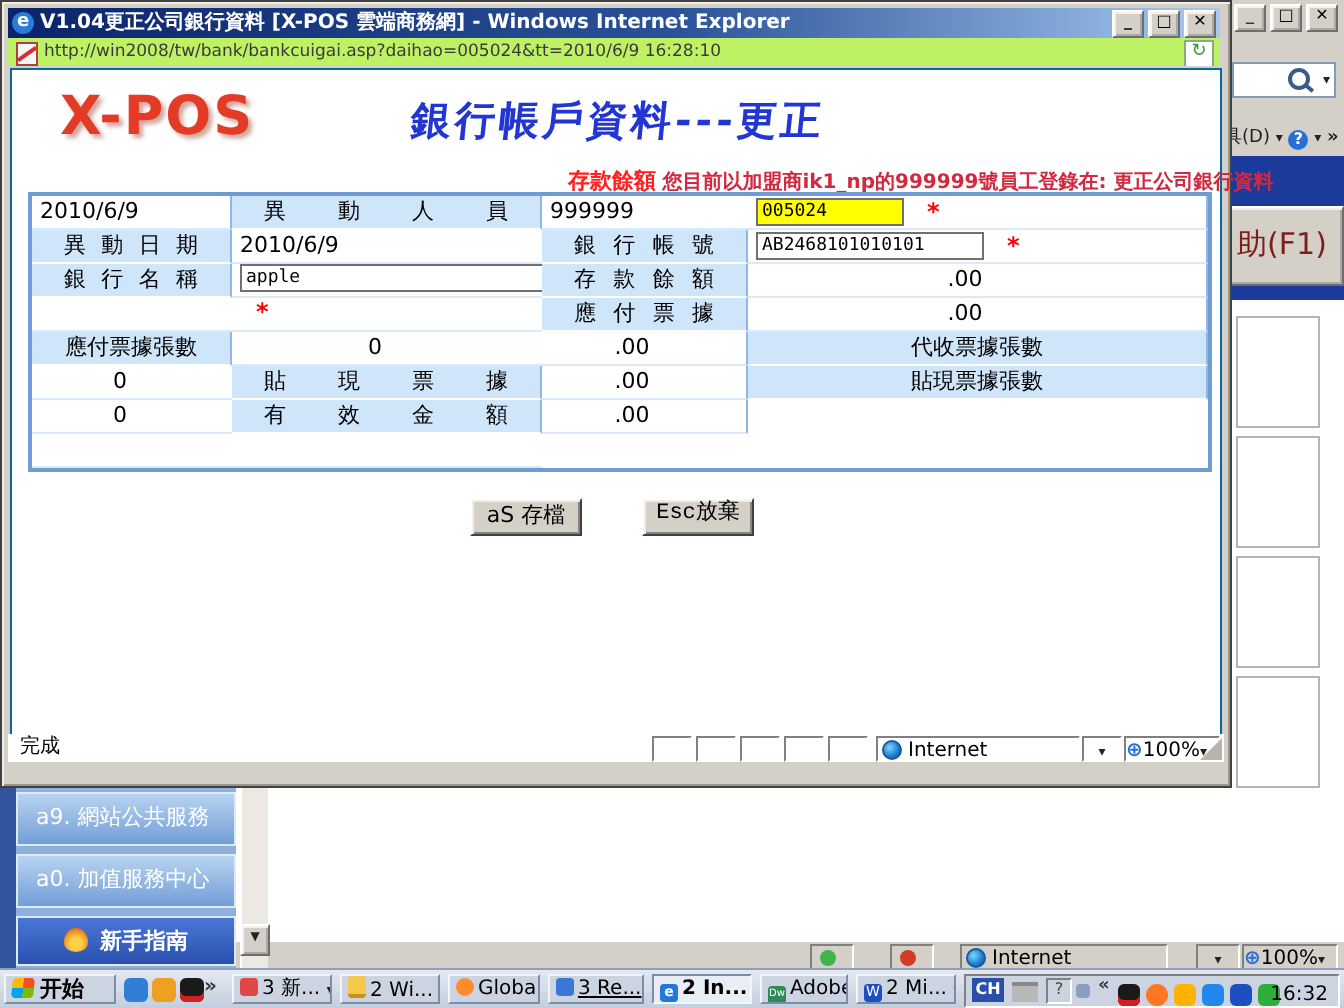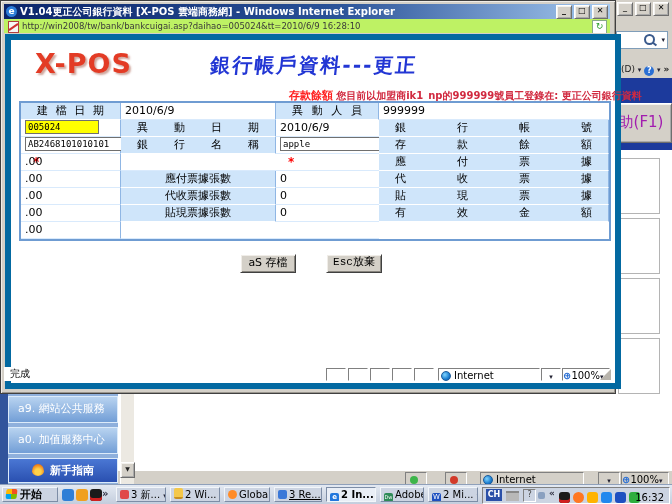--- a/index.html
+++ b/index.html
@@ -19,39 +19,39 @@
             color:#fff;font-size:10px;font-weight:bold;line-height:15px;}
   .ie-ico{width:11px;height:11px;border-radius:50%;background:#2b7cd8;color:#fff;
           font-size:9px;line-height:11px;text-align:center;font-weight:bold;}
   .winbtn{width:14px;height:12px;font-size:8px;line-height:10px;text-align:center;color:#000;}
   .addrbar{left:3px;top:18px;width:606px;height:14px;background:#bef264;font-size:8.5px;color:#3a3a3a;line-height:14px;}
   .favicon{width:9px;height:10px;background:linear-gradient(135deg,#f6f6f6 45%,#f6f6f6 45%),#fff;
            border:1px solid #b04040;position:relative;}
   .favicon::after{content:"";position:absolute;left:-1px;top:4px;width:11px;height:2px;background:#d03030;transform:rotate(-35deg);}
   .refreshbox{width:13px;height:12px;background:#fff;border:1px solid #88aa88;color:#2f9e2f;
               font-size:9px;line-height:11px;text-align:center;}
-  .content{left:4px;top:33px;width:604px;height:343px;background:#ffffff;border:6px solid #0369a1;}
+  .content{left:4px;top:33px;width:604px;height:343px;background:#ffffff;border:1px solid #0369a1;}
   .logo{left:24px;top:8px;font-size:27px;font-weight:bold;color:#e33b25;letter-spacing:1px;
         text-shadow:2px 2px 2px rgba(150,60,40,.45);}
   .pagetitle{left:168px;top:12px;width:270px;text-align:center;font-size:20px;font-weight:bold;
              color:#2236d4;transform:skewX(-6deg);letter-spacing:2px;white-space:nowrap;}
   .helpline{left:278px;top:48px;white-space:nowrap;font-size:10px;}
   .helplbl{color:#ff2020;font-weight:bold;font-size:11px;}
   .helptxt{color:#d12a40;font-weight:bold;}
 
   
   .form{left:8px;top:61px;width:588px;height:136px;border:2px solid #6f9cd2;background:#fff;
         display:grid;grid-template-columns:100px 155px 103px 230px;grid-auto-rows:17px;font-size:11px;}
   .flbl{background:#cfe5fa;color:#000;line-height:16px;border-bottom:1px solid #ffffff;
         border-right:1px solid #8fb6e4;text-align:justify;text-align-last:justify;padding:0 16px;box-sizing:border-box;}
   .flbl6{background:#cfe5fa;color:#000;line-height:16px;border-bottom:1px solid #ffffff;
          border-right:1px solid #8fb6e4;text-align:center;box-sizing:border-box;}
   .fval{line-height:16px;border-bottom:1px solid #d9eafc;box-sizing:border-box;padding:0 4px;}
   .vr{border-right:1px solid #8fb6e4;}
-  .num{text-align:left;padding-right:16px;}
+  .num{text-align:center;padding-right:16px;}
   .inp{display:inline-block;height:12px;background:#fff;border:1px solid #707070;
        font-family:"DejaVu Sans Mono","Liberation Mono",monospace;font-size:9px;line-height:12px;
        padding:0 2px;vertical-align:2px;}
   .star{color:#ff0000;font-weight:bold;font-size:12px;padding-left:8px;}
   .cbtn{height:17px;background:#d4d0c8;border:1px solid;border-color:#ffffff #404040 #404040 #ffffff;
         box-shadow:inset 1px 1px 0 #f0ede8, inset -1px -1px 0 #88857e;
         font-size:11px;line-height:15px;text-align:center;color:#000;}
   .statusbar{left:3px;top:366px;width:608px;height:14px;background:#ffffff;font-size:10px;line-height:13px;color:#000;}
   .pane{height:11px;top:1px;}
   .globe{width:10px;height:10px;border-radius:50%;background:radial-gradient(circle at 35% 35%,#7fd4ff,#1c7ed0 60%,#0b4ea0);
@@ -60,21 +60,21 @@
 
   
   .p-strip{left:614px;top:0;width:58px;height:504px;background:#d4d0c8;z-index:1;}
   .searchbox{left:616px;top:31px;width:50px;height:16px;background:#fff;border:1px solid #7f9db9;z-index:1;}
   .mag{width:7px;height:7px;border:2px solid #3a5a8c;border-radius:50%;position:absolute;right:12px;top:2px;}
   .mag::after{content:"";position:absolute;width:5px;height:2px;background:#3a5a8c;right:-4px;bottom:-2px;transform:rotate(40deg);}
   .toolfrag{left:612px;top:62px;width:60px;height:14px;font-size:9px;color:#222;line-height:14px;z-index:1;white-space:nowrap;}
   .qmark{display:inline-block;width:10px;height:10px;border-radius:50%;background:#2a6fd4;color:#fff;
          font-size:8px;line-height:10px;text-align:center;font-weight:bold;vertical-align:-1px;}
   .blueband{left:614px;top:78px;width:58px;height:72px;background:#1c3a9c;z-index:1;}
-  .helpbtn{left:610px;top:103px;width:60px;height:38px;font-size:15px;line-height:36px;text-align:center;color:#a21caf;z-index:1;}
+  .helpbtn{left:610px;top:103px;width:60px;height:38px;font-size:15px;line-height:36px;text-align:center;color:#7f1d1d;z-index:1;}
   .p-panel{left:614px;top:150px;width:58px;height:320px;background:#fff;border-right:1px solid #c8c8c8;z-index:1;}
   .p-box{left:4px;width:40px;height:54px;background:#fff;border:1px solid #b4b4b4;}
   .p-content{left:6px;top:392px;width:608px;height:80px;background:#fff;z-index:1;}
   .navstrip{left:0;top:392px;width:8px;height:92px;background:#31549c;z-index:2;}
   .sideback{left:8px;top:394px;width:110px;height:90px;background:#8fb0dc;z-index:2;}
   .sideitem{left:8px;width:110px;height:27px;background:linear-gradient(180deg,#b8d3f0,#729ed6);
             border:1px solid #dcebfa;box-sizing:border-box;color:#fff;font-size:11px;line-height:24px;
             padding-left:9px;z-index:3;white-space:nowrap;}
   .sideitem.dark{background:linear-gradient(180deg,#4a77d4,#2a50b0);font-weight:bold;padding-left:0;text-align:center;}
   .flame{display:inline-block;width:12px;height:12px;border-radius:50% 50% 50% 50%/60% 60% 40% 40%;
@@ -181,21 +181,20 @@
   <div class="w content">
     <div class="w logo">X-POS</div>
     <div class="w pagetitle">銀行帳戶資料---更正</div>
     <div class="w helpline">
       <span class="helplbl">存款餘額</span>
       <span class="helptxt">您目前以加盟商ik1_np的999999號員工登錄在: 更正公司銀行資料</span>
     </div>
 
     <div class="w form">
 
-      <div class="flbl">建檔日期</div>
       <div class="fval vr">2010/6/9</div>
       <div class="flbl">異動人員</div>
       <div class="fval">999999</div>
 
       <div class="fval vr">
         <span class="inp" style="width:68px;background:#ffff00;">005024</span>
         <span class="star">*</span>
       </div>
       <div class="flbl">異動日期</div>
       <div class="fval">2010/6/9</div>
@@ -213,21 +212,20 @@
 
       <div class="flbl">存款餘額</div>
       <div class="fval vr num">.00</div>
       <div class="fval" style="grid-column:span 2;"></div>
 
       <div class="flbl">應付票據</div>
       <div class="fval vr num">.00</div>
       <div class="flbl6">應付票據張數</div>
       <div class="fval num">0</div>
 
-      <div class="flbl">代收票據</div>
       <div class="fval vr num">.00</div>
       <div class="flbl6">代收票據張數</div>
       <div class="fval num">0</div>
 
       <div class="flbl">貼現票據</div>
       <div class="fval vr num">.00</div>
       <div class="flbl6">貼現票據張數</div>
       <div class="fval num">0</div>
 
       <div class="flbl">有效金額</div>

